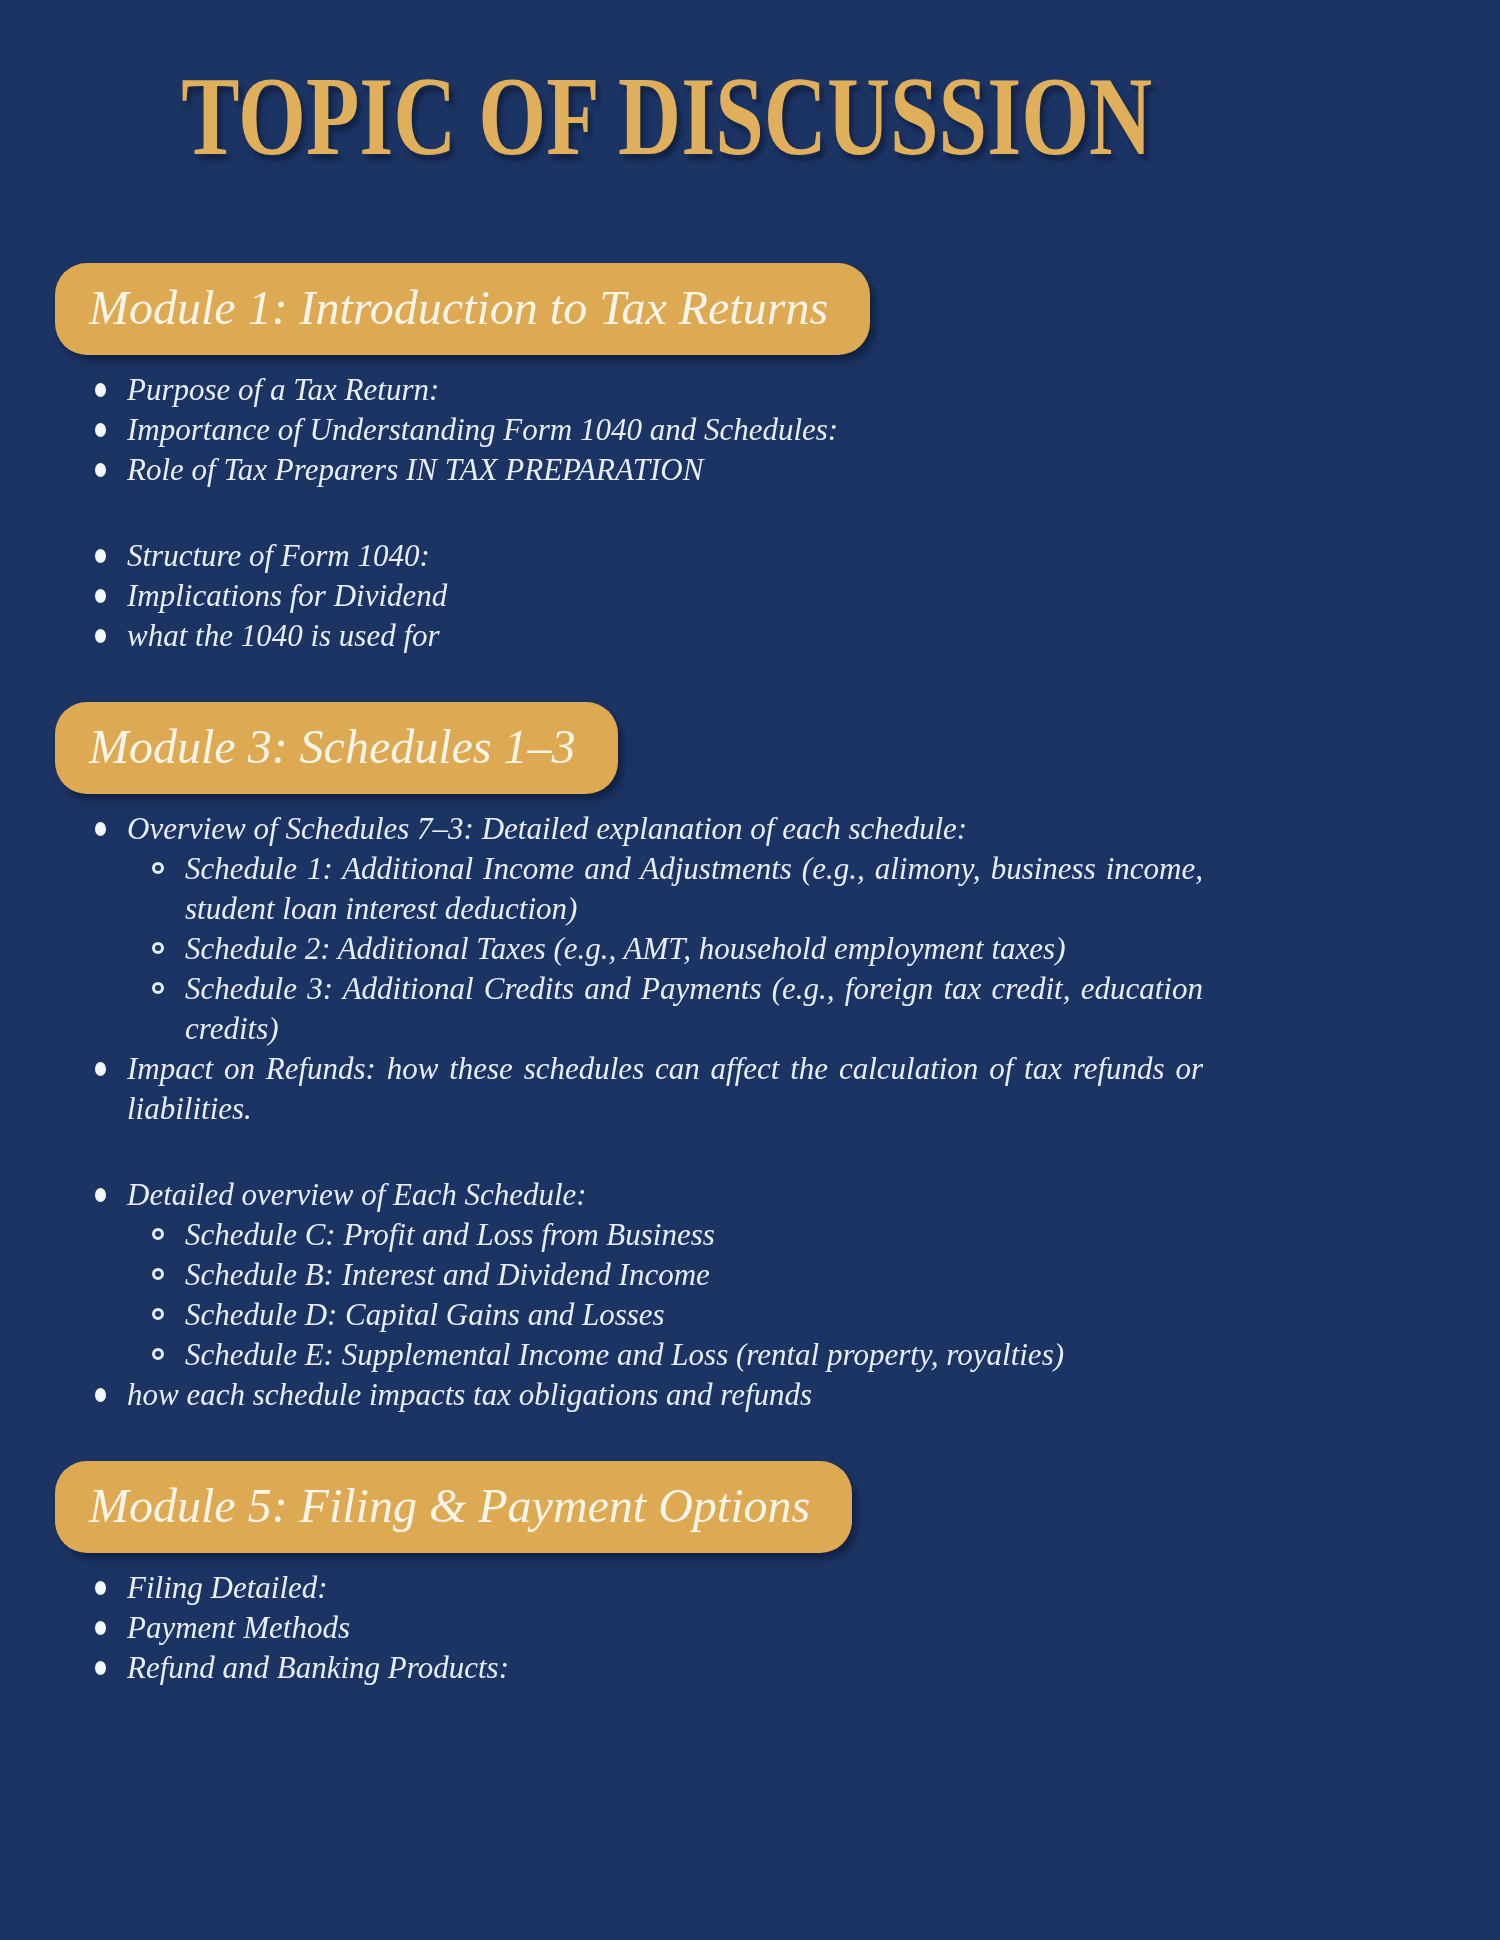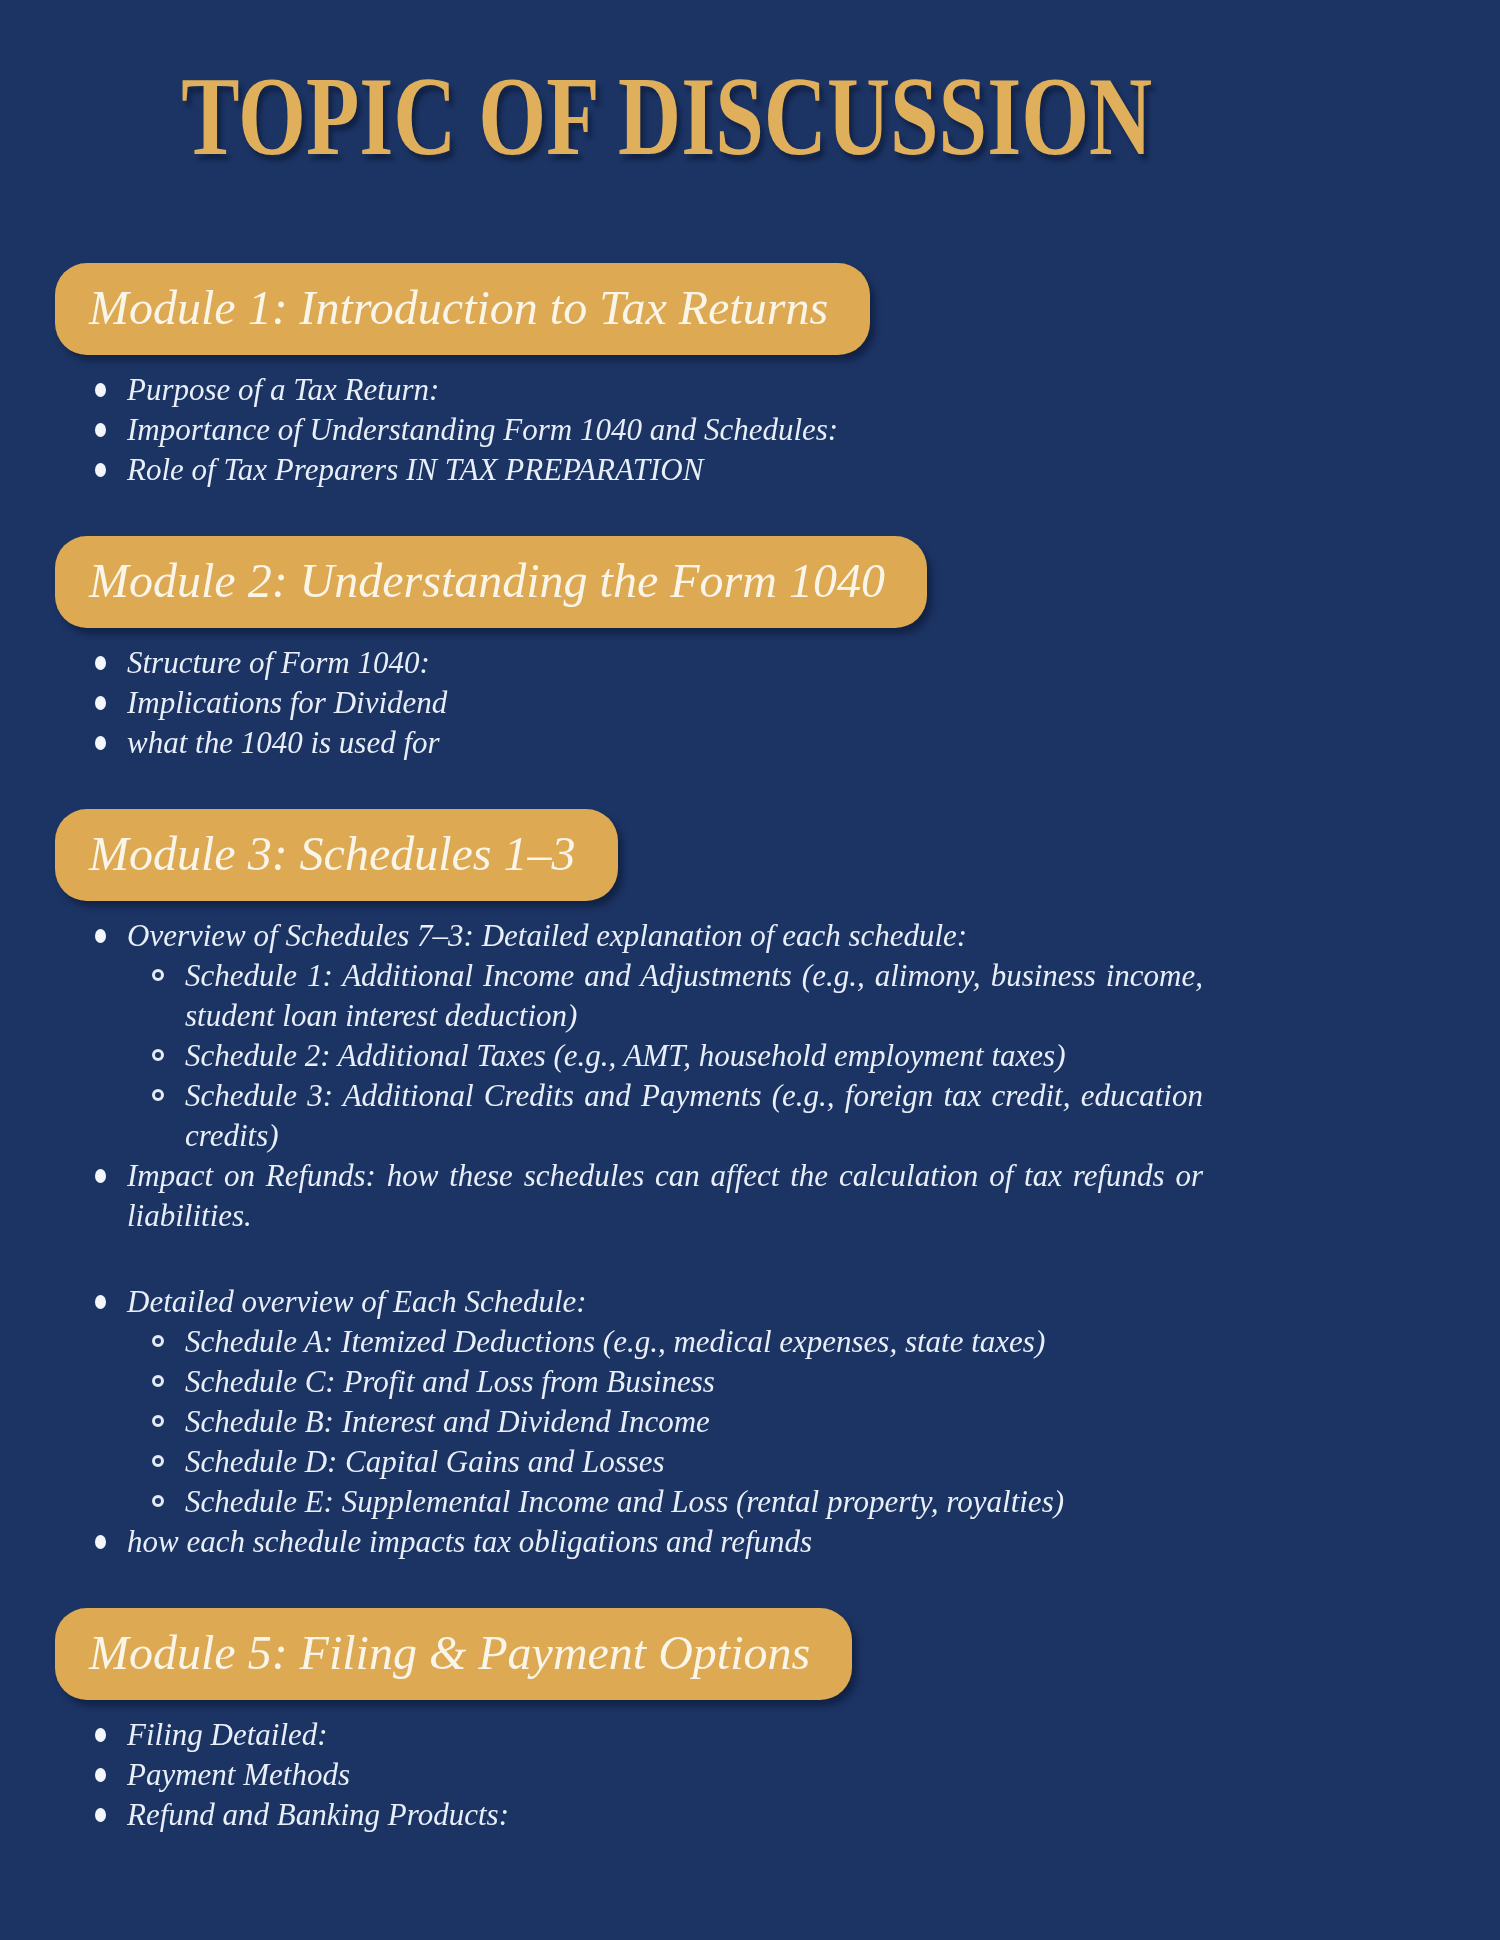--- a/index.html
+++ b/index.html
@@ -84,35 +84,34 @@
 <body>
 
 <main class="slide">
   <h1 class="page-title">TOPIC OF DISCUSSION</h1>
   <div class="modules" id="modules">
       <section class="module"><div class="pill">Module 1: Introduction to Tax Returns</div><ul class="bullets">
           <li class="lvl1"><span class="marker m1"></span><span class="txt">Purpose of a Tax Return:</span></li>
           <li class="lvl1"><span class="marker m1"></span><span class="txt">Importance of Understanding Form 1040 and Schedules:</span></li>
           <li class="lvl1"><span class="marker m1"></span><span class="txt">Role of Tax Preparers IN TAX PREPARATION</span></li>
         </ul></section>
-      <section class="module"><div class="pill">Module 2: Understanding the Form 1040</div><ul class="bullets">
+      <section class="module"><ul class="bullets">
           <li class="lvl1"><span class="marker m1"></span><span class="txt">Structure of Form 1040:</span></li>
           <li class="lvl1"><span class="marker m1"></span><span class="txt">Implications for Dividend</span></li>
           <li class="lvl1"><span class="marker m1"></span><span class="txt">what the 1040 is used for</span></li>
         </ul></section>
       <section class="module"><div class="pill">Module 3: Schedules 1–3</div><ul class="bullets">
           <li class="lvl1"><span class="marker m1"></span><span class="txt">Overview of Schedules 7–3: Detailed explanation of each schedule:</span></li>
           <li class="lvl2"><span class="marker m2"></span><span class="txt">Schedule 1: Additional Income and Adjustments (e.g., alimony, business income, student loan interest deduction)</span></li>
           <li class="lvl2"><span class="marker m2"></span><span class="txt">Schedule 2: Additional Taxes (e.g., AMT, household employment taxes)</span></li>
           <li class="lvl2"><span class="marker m2"></span><span class="txt">Schedule 3: Additional Credits and Payments (e.g., foreign tax credit, education credits)</span></li>
           <li class="lvl1"><span class="marker m1"></span><span class="txt">Impact on Refunds: how these schedules can affect the calculation of tax refunds or liabilities.</span></li>
         </ul></section>
       <section class="module"><ul class="bullets">
           <li class="lvl1"><span class="marker m1"></span><span class="txt">Detailed overview of Each Schedule:</span></li>
-          <li class="lvl2"><span class="marker m2"></span><span class="txt">Schedule A: Itemized Deductions (e.g., medical expenses, state taxes)</span></li>
           <li class="lvl2"><span class="marker m2"></span><span class="txt">Schedule C: Profit and Loss from Business</span></li>
           <li class="lvl2"><span class="marker m2"></span><span class="txt">Schedule B: Interest and Dividend Income</span></li>
           <li class="lvl2"><span class="marker m2"></span><span class="txt">Schedule D: Capital Gains and Losses</span></li>
           <li class="lvl2"><span class="marker m2"></span><span class="txt">Schedule E: Supplemental Income and Loss (rental property, royalties)</span></li>
           <li class="lvl1"><span class="marker m1"></span><span class="txt">how each schedule impacts tax obligations and refunds</span></li>
         </ul></section>
       <section class="module"><div class="pill">Module 5: Filing &amp; Payment Options</div><ul class="bullets">
           <li class="lvl1"><span class="marker m1"></span><span class="txt">Filing Detailed:</span></li>
           <li class="lvl1"><span class="marker m1"></span><span class="txt">Payment Methods</span></li>
           <li class="lvl1"><span class="marker m1"></span><span class="txt">Refund and Banking Products:</span></li>

